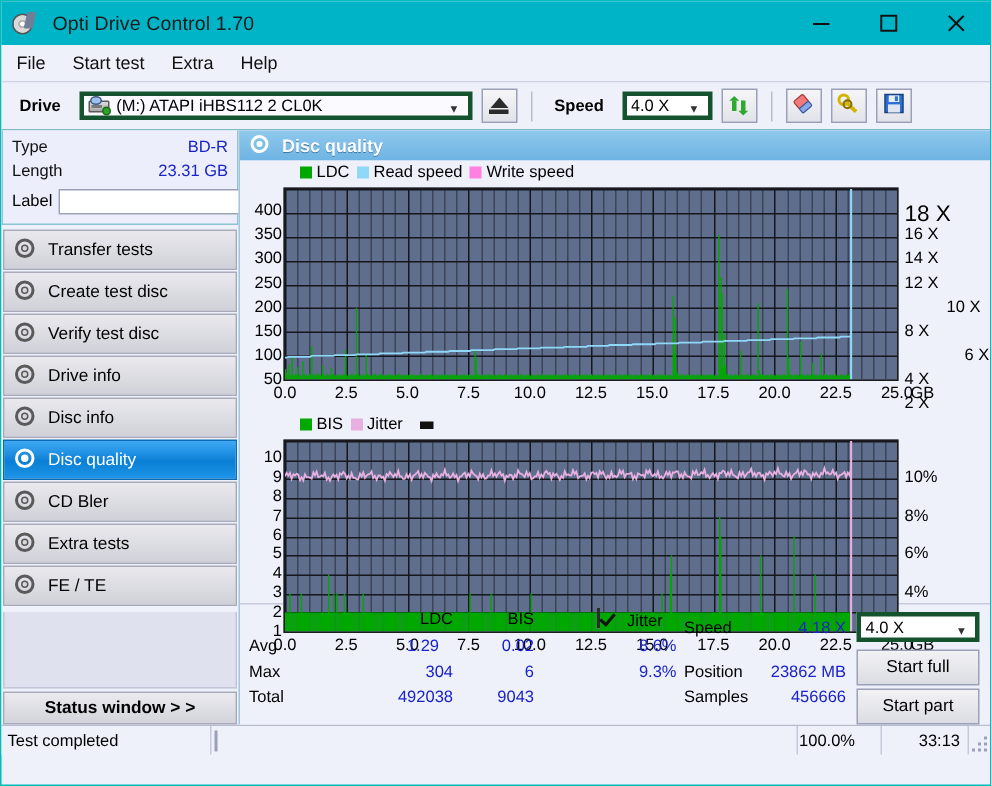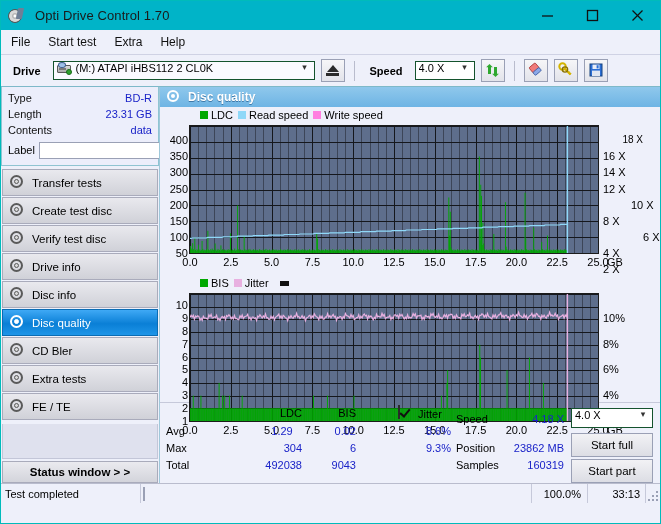--- a/index.html
+++ b/index.html
@@ -32,21 +32,21 @@
   .tb-btns{position:absolute;right:0;top:0;height:29px;display:flex;}
   .tb-btn{width:45px;height:29px;display:flex;align-items:center;justify-content:center;}
   .tb-btn svg{display:block;}
   
   .menubar{height:24px;background:#eef0fa;display:flex;align-items:center;padding-left:10px;gap:18px;border-bottom:1px solid #cfd2e4;}
   .menubar div{font-size:12px;color:#111;}
   
   .toolbar{height:31px;background:#eef0fa;display:flex;align-items:center;padding:0 6px;gap:6px;border-bottom:1px solid #7eb9c9;}
   .tb-label{font-weight:bold;font-size:11px;margin-left:6px;margin-right:6px;}
   .combo{
-    height:19px;background:#fff;border:1px solid #14532d;display:flex;align-items:flex-start;
+    height:19px;background:#fff;border:3px solid #14532d;display:flex;align-items:flex-end;
     padding:0 2px 0 3px;box-sizing:border-box;position:relative;
   }
   .combo .cv{flex:1;white-space:nowrap;overflow:hidden;font-size:11px;}
   .combo .arrow{width:14px;text-align:center;color:#333;font-size:9px;}
   #drive-combo{width:262px;background:#fafaff;}
   .drv-ico{width:15px;height:13px;margin-right:4px;position:relative;flex:none;}
   .drv-ico .b1{position:absolute;left:0;top:3px;width:14px;height:8px;background:linear-gradient(#dcdcdc,#a9a9a9);border:1px solid #5a5a5a;box-sizing:border-box;border-radius:1px;}
   .drv-ico .b2{position:absolute;left:2px;top:6px;width:7px;height:2px;background:#7a7a7a;}
   .drv-ico .b3{position:absolute;left:1px;top:0px;width:8px;height:6px;border-radius:50%;background:#9fc0e8;border:1px solid #3c5c8c;box-sizing:border-box;}
   .drv-ico .b4{position:absolute;right:0px;bottom:0px;width:6px;height:6px;border-radius:50%;background:#2ea12e;border:1px solid #1a6b1a;box-sizing:border-box;}
@@ -117,21 +117,21 @@
     background:linear-gradient(#f2f2f5,#dcdde4);border:1px solid #9aa0b5;box-sizing:border-box;
     display:flex;align-items:center;justify-content:center;font-size:11.5px;
   }
   
   .statusbar{height:19px;display:flex;align-items:center;border-top:1px solid #b9bccd;background:#eef0fa;}
   .sb-cell{height:19px;display:flex;align-items:center;border-right:1px solid #c6c9da;box-sizing:border-box;font-size:11px;}
   .sb-text{width:140px;padding-left:4px;}
   .sb-prog{flex:1;padding:2px 2px;}
   .prog-outer{height:14px;background:#fff;border:1px solid #9aa0b5;box-sizing:border-box;}
   .prog-inner{height:100%;background:#00aa00;}
-  .sb-pct{width:56px;justify-content:flex-end;padding-right:6px;}
+  .sb-pct{width:56px;justify-content:flex-end;padding-right:17px;}
   .sb-time{width:58px;justify-content:flex-end;padding-right:5px;}
   .grip{width:14px;height:19px;position:relative;}
   .grip i{position:absolute;width:2px;height:2px;background:#9aa0b5;}
 </style>
 </head>
 <body>
 
 <div class="app">
 
   <div class="titlebar">
@@ -240,24 +240,20 @@
 
       <div class="disc-panel">
         <div class="disc-rows">
           <div class="drow">
             <span class="k">Type</span>
             <span class="v">BD-R</span>
           </div>
           <div class="drow">
             <span class="k">Length</span>
             <span class="v">23.31 GB</span>
-          </div>
-          <div class="drow">
-            <span class="k">Contents</span>
-            <span class="v">data</span>
           </div>
           <div class="labelrow">
             <span class="k">Label</span>
             <input class="lbl-input" type="text" value="" style="">
             <div class="disc-btn">
               <div class="cd-ico"></div>
             </div>
           </div>
         </div>
       </div>
@@ -948,21 +944,21 @@
             <div class="ytick" style="position: absolute; left: -4px; top: 27.125px; width: 32px; text-align: right; font-size: 11px;">400</div>
             <div class="ytick" style="position: absolute; left: -4px; top: 43.25px; width: 32px; text-align: right; font-size: 11px;">350</div>
             <div class="ytick" style="position: absolute; left: -4px; top: 59.375px; width: 32px; text-align: right; font-size: 11px;">300</div>
             <div class="ytick" style="position: absolute; left: -4px; top: 75.5px; width: 32px; text-align: right; font-size: 11px;">250</div>
             <div class="ytick" style="position: absolute; left: -4px; top: 91.625px; width: 32px; text-align: right; font-size: 11px;">200</div>
             <div class="ytick" style="position: absolute; left: -4px; top: 107.75px; width: 32px; text-align: right; font-size: 11px;">150</div>
             <div class="ytick" style="position: absolute; left: -4px; top: 123.875px; width: 32px; text-align: right; font-size: 11px;">100</div>
             <div class="ytick" style="position: absolute; left: -4px; top: 140px; width: 32px; text-align: right; font-size: 11px;">50</div>
           </div>
         <div id="ldc-raxis">
-            <div class="ytick" style="position: absolute; left: 443px; top: 27.125px; width: 40px; text-align: right; font-size: 10px;">18 X</div>
+            <div class="ytick" style="position: absolute; left: 443px; top: 27.125px; width: 40px; text-align: left; font-size: 15px;">18 X</div>
             <div class="ytick" style="position: absolute; left: 443px; top: 43.25px; width: 40px; text-align: left; font-size: 11px;">16 X</div>
             <div class="ytick" style="position: absolute; left: 443px; top: 59.375px; width: 40px; text-align: left; font-size: 11px;">14 X</div>
             <div class="ytick" style="position: absolute; left: 443px; top: 75.5px; width: 40px; text-align: left; font-size: 11px;">12 X</div>
             <div class="ytick" style="position: absolute; left: 443px; top: 91.625px; width: 40px; text-align: left; font-size: 11px; margin-left: 28px;">10 X</div>
             <div class="ytick" style="position: absolute; left: 443px; top: 107.75px; width: 40px; text-align: left; font-size: 11px;">8 X</div>
             <div class="ytick" style="position: absolute; left: 443px; top: 123.875px; width: 40px; text-align: left; font-size: 11px; padding-left: 40px;">6 X</div>
             <div class="ytick" style="position: absolute; left: 443px; top: 140px; width: 40px; text-align: left; font-size: 11px;">4 X</div>
             <div class="ytick" style="position: absolute; left: 443px; top: 156.125px; width: 40px; text-align: left; font-size: 11px;">2 X</div>
           </div>
         <div id="ldc-xaxis">
@@ -1656,21 +1652,21 @@
           <div class="st stv" style="left:76px;top:54px;width:60px;text-align:right;">492038</div>
           <div class="st stv" style="left:140px;top:54px;width:50px;text-align:right;">9043</div>
         </div>
 
         <div class="stat-right">
           <div class="st" style="left:0px;top:8px;">Speed</div>
           <div class="st stv" style="left:48px;top:8px;width:60px;text-align:right;">4.18 X</div>
           <div class="st" style="left:0px;top:37px;">Position</div>
           <div class="st stv" style="left:48px;top:37px;width:60px;text-align:right;">23862 MB</div>
           <div class="st" style="left:0px;top:54px;">Samples</div>
-          <div class="st stv" style="left:48px;top:54px;width:60px;text-align:right;">160319</div>
+          <div class="st stv" style="left:48px;top:54px;width:60px;text-align:right;">456666</div>
 
           <div class="combo r-combo">
             <div class="cv">4.0 X</div>
             <div class="arrow">▾</div>
           </div>
           <div class="act-btn" style="top:28px;">Start full</div>
           <div class="act-btn" style="top:54px;">Start part</div>
         </div>
       </div>
     </div>

